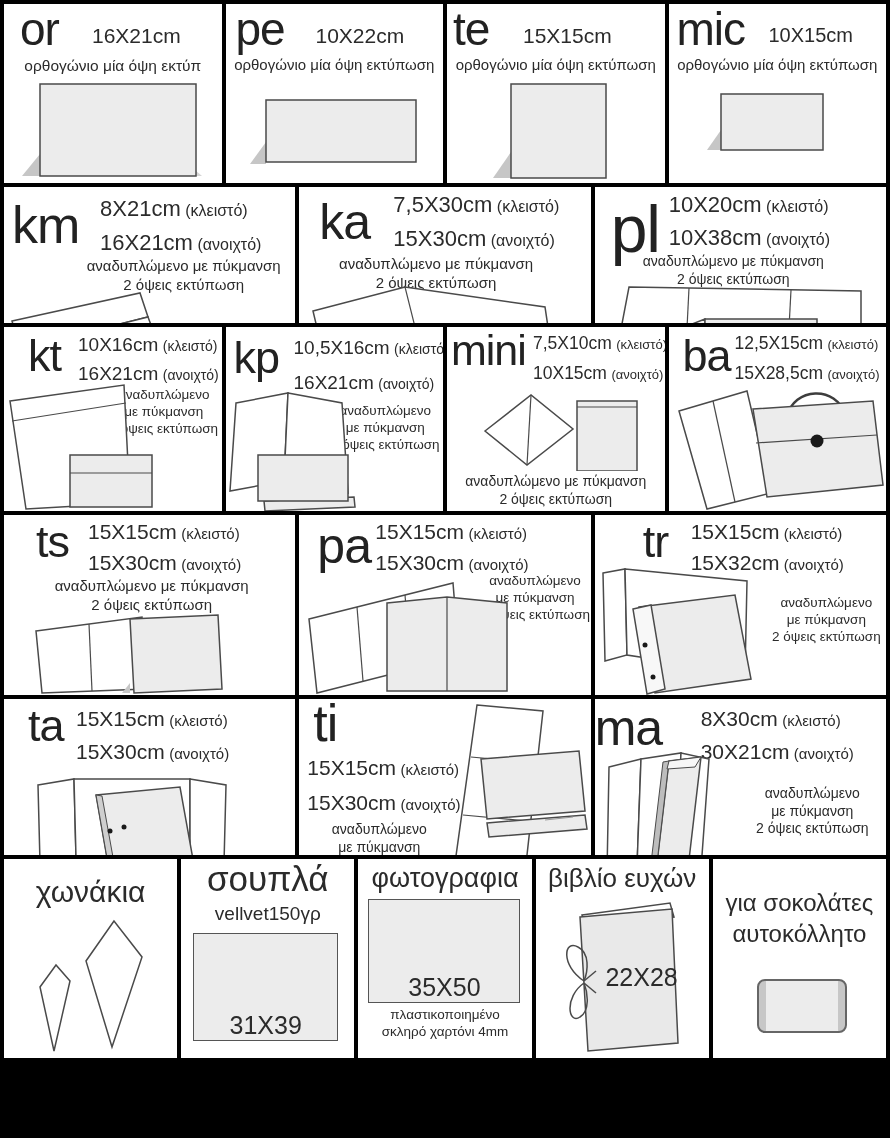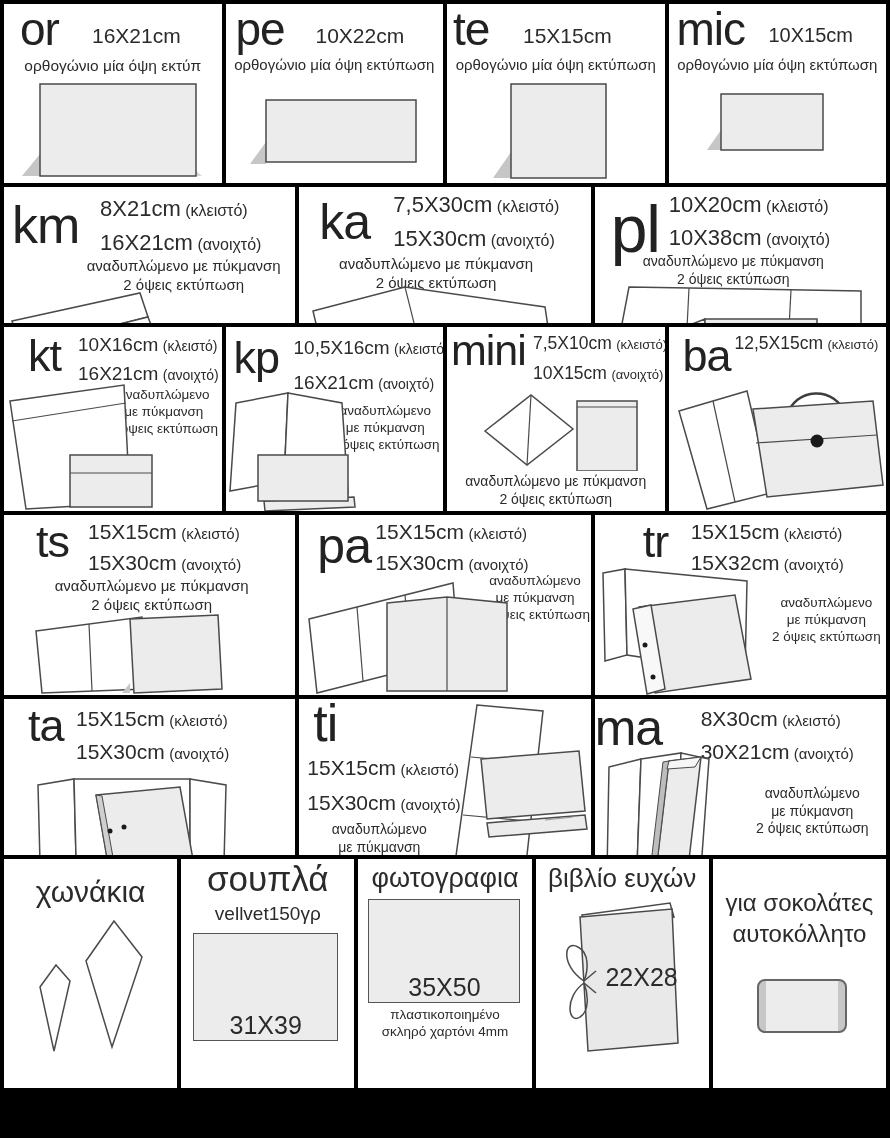--- a/index.html
+++ b/index.html
@@ -2,21 +2,21 @@
 <html><head>
 <meta charset="utf-8">
 <style>
   html,body{margin:0;padding:0;background:#fff;}
   .sheet{
     width:890px;height:1138px;box-sizing:border-box;background:#000;
     padding:4px;display:flex;flex-direction:column;gap:4px;
     font-family:"Liberation Sans",sans-serif;color:#2b2b2b;
   }
   .row{display:flex;gap:4px;}
-  .r1{height:179px}.r2{height:136px}.r3{height:184px}.r4{height:180px}.r5{height:156px}.r6{height:229px}
+  .r1{height:179px}.r2{height:136px}.r3{height:184px}.r4{height:180px}.r5{height:156px}.r6{height:199px}
   .cell{background:#fff;flex:1;position:relative;overflow:hidden;}
   .code{position:absolute;font-size:46px;letter-spacing:-1px;color:#222;line-height:1.1;}
   .sizes{position:absolute;}
   .size-line{white-space:nowrap;line-height:30px;}
   .sz{font-size:21px;}
   .note{font-size:15px;}
   .desc{position:absolute;font-size:15px;text-align:center;line-height:1.25;}
   .desc div{white-space:nowrap;}
   .single-size{position:absolute;font-size:21px;white-space:nowrap;}
   .illus{position:absolute;}
@@ -192,20 +192,21 @@
       <div class="desc" style="left:0;right:0;top:146px;font-size:14px">
         <div>αναδυπλώμενο με πύκμανση</div>
         <div>2 όψεις εκτύπωση</div>
       </div>
     </div>
 
     <div class="cell">
       <div class="code" style="left:14px;top:4px;font-size:45px">ba</div>
       <div class="sizes" style="left:66px;top:2px">
         <div class="size-line" style="line-height:28px"><span class="sz" style="font-size:17.5px">12,5X15cm</span> <span class="note" style="font-size:13px">(κλειστό)</span></div>
+        <div class="size-line" style="line-height:28px"><span class="sz" style="font-size:17.5px">15X28,5cm</span> <span class="note" style="font-size:13px">(ανοιχτό)</span></div>
       </div>
       <svg class="illus" style="left:2px;top:56px" width="214" height="128" viewBox="0 0 214 128">
         <polygon class="outl" points="8,28 76,8 100,110 36,126"></polygon>
         <line class="fold" x1="42" y1="18" x2="64" y2="119"></line>
         <path d="M116,34 C122,4 166,2 174,32" fill="none" stroke="#3d3d3d" stroke-width="2.5"></path>
         <polygon class="gry" points="82,26 202,18 212,102 96,114"></polygon>
         <line class="fold" x1="85" y1="60" x2="206" y2="52"></line>
         <circle cx="146" cy="58" r="6.5" fill="#1a1a1a"></circle>
       </svg>
     </div>

